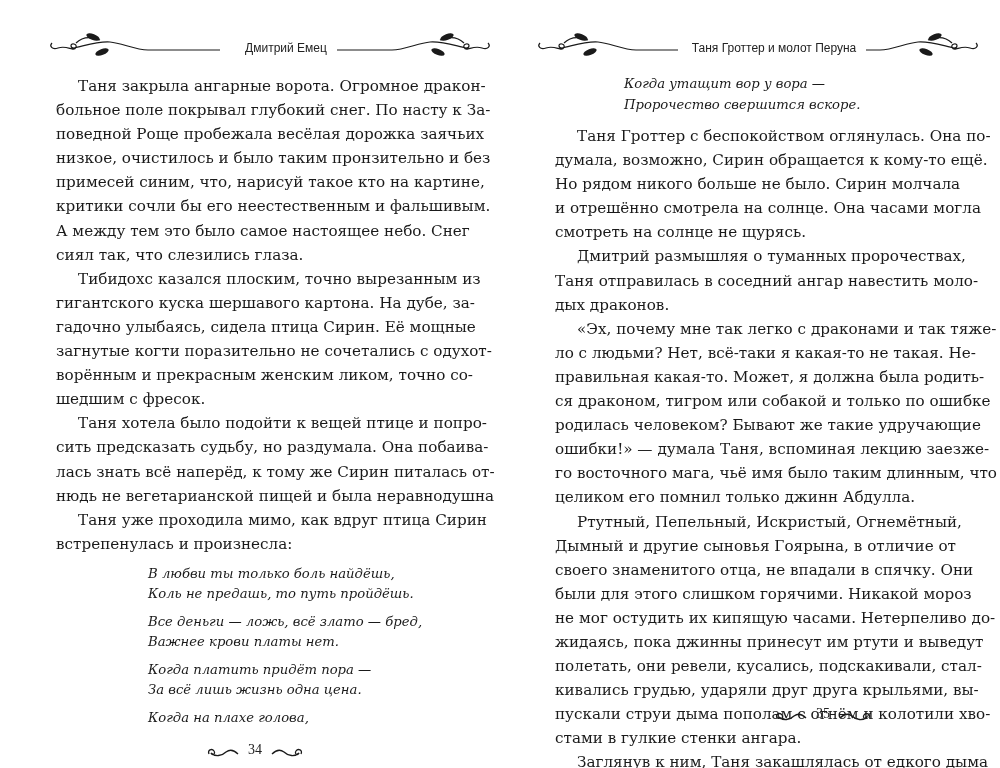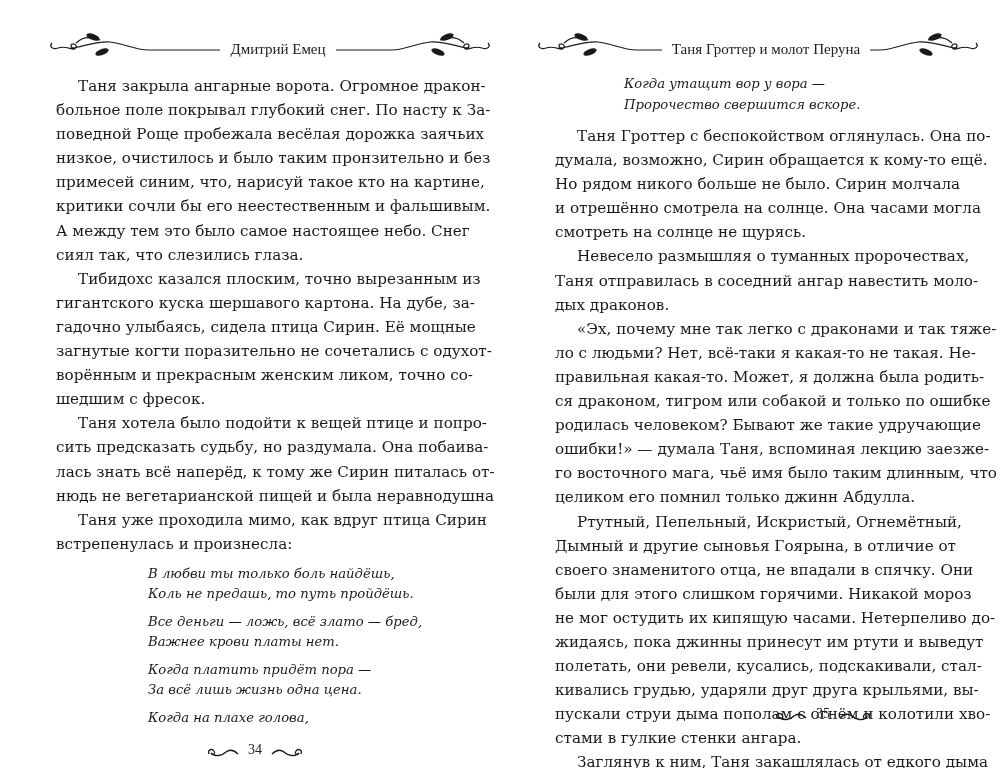--- a/index.html
+++ b/index.html
@@ -6,22 +6,22 @@
     body { width: 1000px; height: 768px; position: relative; overflow: hidden; color: #1a1a1a; }
     .page { position: absolute; top: 0; height: 768px; width: 500px; }
     .page.left { left: 0; }
     .page.right { left: 500px; }
 
     .header { position: absolute; top: 28px; height: 40px; width: 460px; }
     .page.left .header { left: 40px; }
     .page.right .header { left: 28px; }
     .header svg { position: absolute; left: 0; top: 0; width: 460px; height: 40px; }
     .header-title {
-      position: absolute; top: 13px; left: 8px; width: 460px; text-align: center;
-      font-family: Liberation Serif, serif; font-size: 15px; color: #222;
+      position: absolute; top: 13px; left: 16px; width: 460px; text-align: center;
+      font-family: Liberation Sans, sans-serif; font-size: 12px; color: #222;
     }
     .header-title span { background: #fff; padding: 0 10px; }
 
     .body {
       position: absolute; top: 74px;
       font-family: "DejaVu Serif", serif; font-size: 15.2px; line-height: 24.1px;
       text-align: justify; color: #1a1a1a;
     }
     .page.left .body { left: 56px; width: 393px; }
     .page.right .body { left: 556px; left: 56px; width: 393px; }
@@ -155,21 +155,21 @@
 
   <div class="body" style="top:124px;">
     <p>
       <span class="ln">Таня Гроттер с беспокойством оглянулась. Она по-</span>
       <span class="ln" style="text-indent:0">думала, возможно, Сирин обращается к кому-то ещё.</span>
       <span class="ln" style="text-indent:0">Но рядом никого больше не было. Сирин молчала</span>
       <span class="ln" style="text-indent:0">и отрешённо смотрела на солнце. Она часами могла</span>
       <span class="ln last" style="text-indent:0">смотреть на солнце не щурясь.</span>
     </p>
     <p>
-      <span class="ln">Невесело размышляя о туманных пророчествах,</span>
+      <span class="ln">Дмитрий размышляя о туманных пророчествах,</span>
       <span class="ln" style="text-indent:0">Таня отправилась в соседний ангар навестить моло-</span>
       <span class="ln last" style="text-indent:0">дых драконов.</span>
     </p>
     <p>
       <span class="ln">«Эх, почему мне так легко с драконами и так тяже-</span>
       <span class="ln" style="text-indent:0">ло с людьми? Нет, всё-таки я какая-то не такая. Не-</span>
       <span class="ln" style="text-indent:0">правильная какая-то. Может, я должна была родить-</span>
       <span class="ln" style="text-indent:0">ся драконом, тигром или собакой и только по ошибке</span>
       <span class="ln" style="text-indent:0">родилась человеком? Бывают же такие удручающие</span>
       <span class="ln" style="text-indent:0">ошибки!» — думала Таня, вспоминая лекцию заезже-</span>

